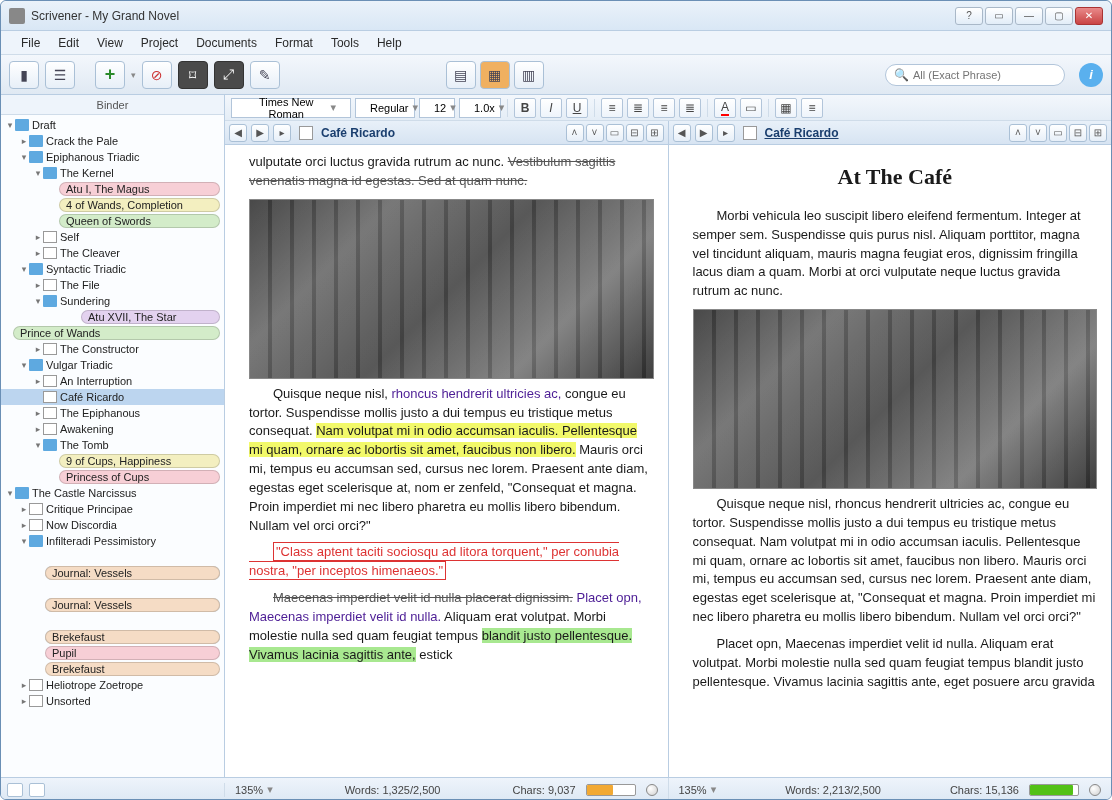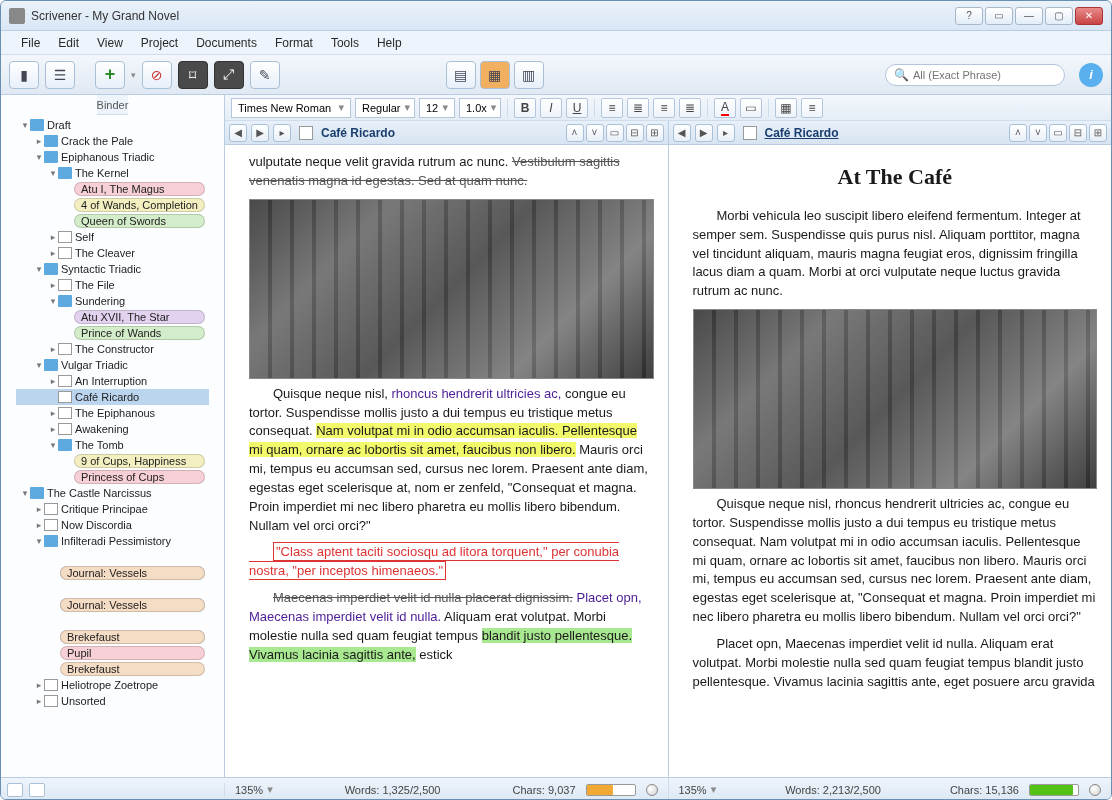--- a/index.html
+++ b/index.html
@@ -25,42 +25,42 @@
 .tool-center { margin-left: 160px; display: flex; gap: 4px; }
 .searchbox { margin-left: auto; display: flex; align-items: center; background: #fff; border: 1px solid #b2c5da; border-radius: 12px; padding: 2px 8px; width: 180px; height: 22px; }
 .searchbox .mag { color: #5a8dc0; font-size: 12px; margin-right: 4px; }
 .searchbox input { border: none; outline: none; font-size: 11px; color: #888; width: 140px; }
 .info-btn { width: 24px; height: 24px; border-radius: 50%; background: #5ab0ee; color: #fff; display: flex; align-items: center; justify-content: center; font-style: italic; font-weight: bold; margin-left: 8px; cursor: pointer; font-size: 13px; }
 
 
 .main { display: flex; height: 682px; }
 
 
-.binder { width: 224px; border-right: 1px solid #b9cde2; display: flex; flex-direction: column; background: #fbfdff; align-items: center; }
+.binder { width: 224px; border-right: 1px solid #b9cde2; display: flex; flex-direction: column; background: #fbfdff; }
 .binder-header { height: 20px; text-align: center; font-size: 11px; color: #555; background: #eef4fb; border-bottom: 1px solid #cfdce9; line-height: 20px; }
 .binder-tree { flex: 1; overflow: auto; font-size: 11px; color: #222; padding: 2px 0; }
 .tree-row { display: flex; align-items: center; height: 16px; padding-right: 4px; cursor: pointer; white-space: nowrap; }
 .tree-row .disc { width: 10px; text-align: center; color: #777; font-size: 9px; }
 .tree-row .ico { width: 14px; height: 12px; margin-right: 3px; display: inline-block; }
 .ico.folder { background: #5ea9e0; border-radius: 1px; }
 .ico.doc { background: #fff; border: 1px solid #999; }
 .tree-row.selected { background: #bcd5ef; }
 .pill { border-radius: 8px; border: 1px solid rgba(0,0,0,.15); padding: 0 6px; margin-left: 2px; flex: 1; height: 14px; line-height: 13px; }
 .pill.pink { background: #f7cfd6; }
 .pill.yellow { background: #f3efc0; }
 .pill.green { background: #d3ecc9; }
 .pill.purple { background: #e3d2ef; }
 .pill.blue { background: #cde1f3; margin-top: 32px; }
 .pill.peach { background: #f5dcc5; }
 
 
 .panes { flex: 1; display: flex; flex-direction: column; }
 .format-bar { height: 26px; background: linear-gradient(#f3f7fc,#e4edf6); border-bottom: 1px solid #cfdce9; display: flex; align-items: center; padding: 0 6px; gap: 4px; font-size: 11px; }
 .format-bar select, .format-bar .sel { height: 20px; border: 1px solid #b2c5da; background: #fff; font-size: 11px; padding: 0 4px; }
-.format-bar .sel { display: flex; align-items: center; padding: 0 6px; gap: 4px; }
+.format-bar .sel { display: flex; align-items: center; padding: 0 14px; gap: 4px; text-align: center; }
 .fbtn { width: 22px; height: 20px; border: 1px solid #b2c5da; background: linear-gradient(#fff,#eef4fb); display: flex; align-items: center; justify-content: center; cursor: pointer; font-size: 12px; color: #444; border-radius: 2px; }
 .fbtn.bold { font-weight: bold; }
 .fbtn.ital { font-style: italic; }
 .fbtn.under { text-decoration: underline; }
 .sep { width: 1px; height: 18px; background: #cfdce9; margin: 0 2px; }
 
 .split { flex: 1; display: flex; }
 .pane { flex: 1; display: flex; flex-direction: column; border-right: 1px solid #b9cde2; min-width: 0; }
 .pane:last-child { border-right: none; }
 .pane-header { height: 24px; background: linear-gradient(#e8f0f9,#d7e4f2); border-bottom: 1px solid #b9cde2; display: flex; align-items: center; padding: 0 4px; gap: 4px; font-size: 12px; }
@@ -198,25 +198,25 @@
         <div class="tree-row" style="padding-left: 32px;">
           <span class="disc">▸</span>
           <span class="ico doc"></span>
           <span>The File</span>
         </div>
         <div class="tree-row" style="padding-left: 32px;">
           <span class="disc">▾</span>
           <span class="ico folder"></span>
           <span>Sundering</span>
         </div>
-        <div class="tree-row" style="padding-left: 46px;">
+        <div class="tree-row" style="padding-left: 68px;">
           <span class="disc"></span>
           <span class="pill purple">Atu XVII, The Star</span>
         </div>
-        <div class="tree-row" style="padding-left: 46px;">
+        <div class="tree-row" style="">
           <span class="disc"></span>
           <span class="pill green">Prince of Wands</span>
         </div>
         <div class="tree-row" style="padding-left: 32px;">
           <span class="disc">▸</span>
           <span class="ico doc"></span>
           <span>The Constructor</span>
         </div>
         <div class="tree-row" style="padding-left: 18px;">
           <span class="disc">▾</span>
@@ -370,21 +370,21 @@
           <span class="pane-title">Café Ricardo</span>
           <div class="pane-right">
             <div class="nav-btn">˄</div>
             <div class="nav-btn">˅</div>
             <div class="nav-btn">▭</div>
             <div class="nav-btn">⊟</div>
             <div class="nav-btn">⊞</div>
           </div>
         </div>
         <div class="editor-body">
-          <p class="noindent"><span>vulputate neque velit gravida rutrum ac nunc. </span><span class="strike">Vestibulum sagittis venenatis magna id egestas. Sed at quam nunc.</span></p>
+          <p class="noindent"><span>vulputate orci luctus gravida rutrum ac nunc. </span><span class="strike">Vestibulum sagittis venenatis magna id egestas. Sed at quam nunc.</span></p>
           <div class="photo"></div>
           <p><span>Quisque neque nisl, </span><span class="bluelink">rhoncus hendrerit ultricies ac,</span><span> congue eu tortor. Suspendisse mollis justo a dui tempus eu tristique metus consequat. </span><span class="hl-yellow">Nam volutpat mi in odio accumsan iaculis. Pellentesque mi quam, ornare ac lobortis sit amet, faucibus non libero.</span><span> Mauris orci mi, tempus eu accumsan sed, cursus nec lorem. Praesent ante diam, egestas eget scelerisque at, nom er zenfeld, "Consequat et magna. Proin imperdiet mi nec libero pharetra eu mollis libero bibendum. Nullam vel orci orci?"</span></p>
           <p><span class="red-box">"Class aptent taciti sociosqu ad litora torquent," per conubia nostra, "per inceptos himenaeos."</span></p>
           <p><span class="strike">Maecenas imperdiet velit id nulla placerat dignissim.</span><span class="bluelink"> Placet opn, Maecenas imperdiet velit id nulla.</span><span> Aliquam erat volutpat. Morbi molestie nulla sed quam feugiat tempus </span><span class="hl-green">blandit justo pellentesque. Vivamus lacinia sagittis ante,</span><span> estick</span></p>
         </div>
       </div>
 
       <div class="pane">
         <div class="pane-header">
           <div class="nav-btn">◀</div>

